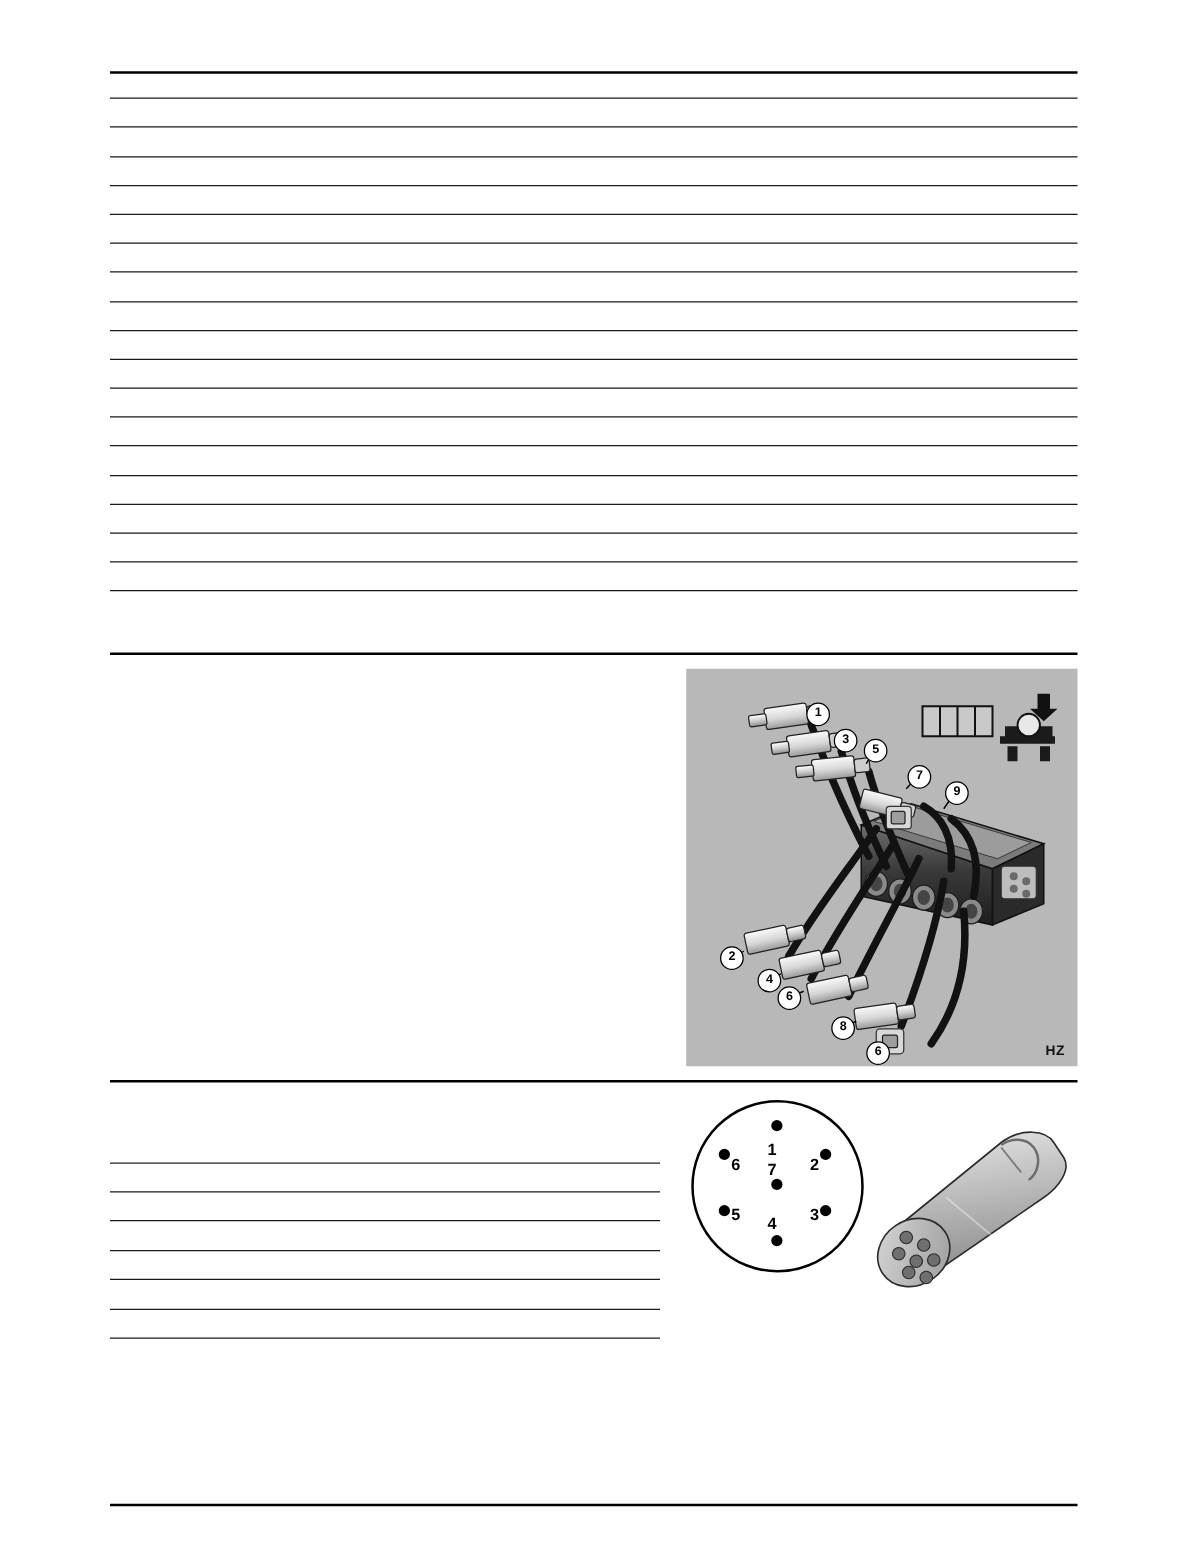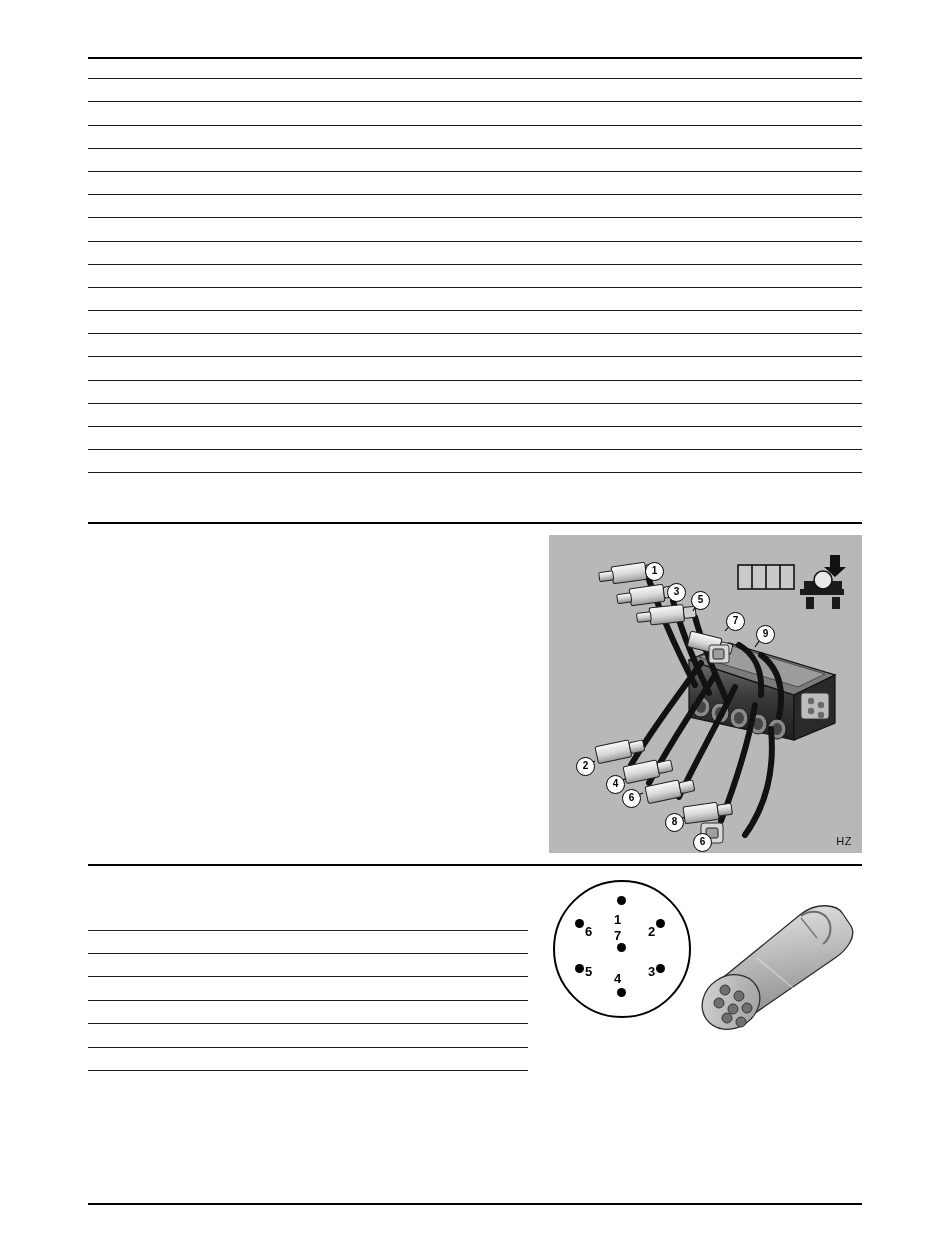--- a/index.html
+++ b/index.html
@@ -67,21 +67,21 @@
     top: 535px;
     width: 313px;
     height: 318px;
     background: #b8b8b8;
   }
   #figure-harness .hz {
     position: absolute;
     right: 10px;
     bottom: 6px;
     font-size: 11px;
-    font-weight: normal;
+    font-weight: bold;
     color: #111;
     letter-spacing: 0.5px;
   }
   .callout {
     position: absolute;
     width: 17px;
     height: 17px;
     border: 1.4px solid #000;
     border-radius: 50%;
     background: #ffffff;

